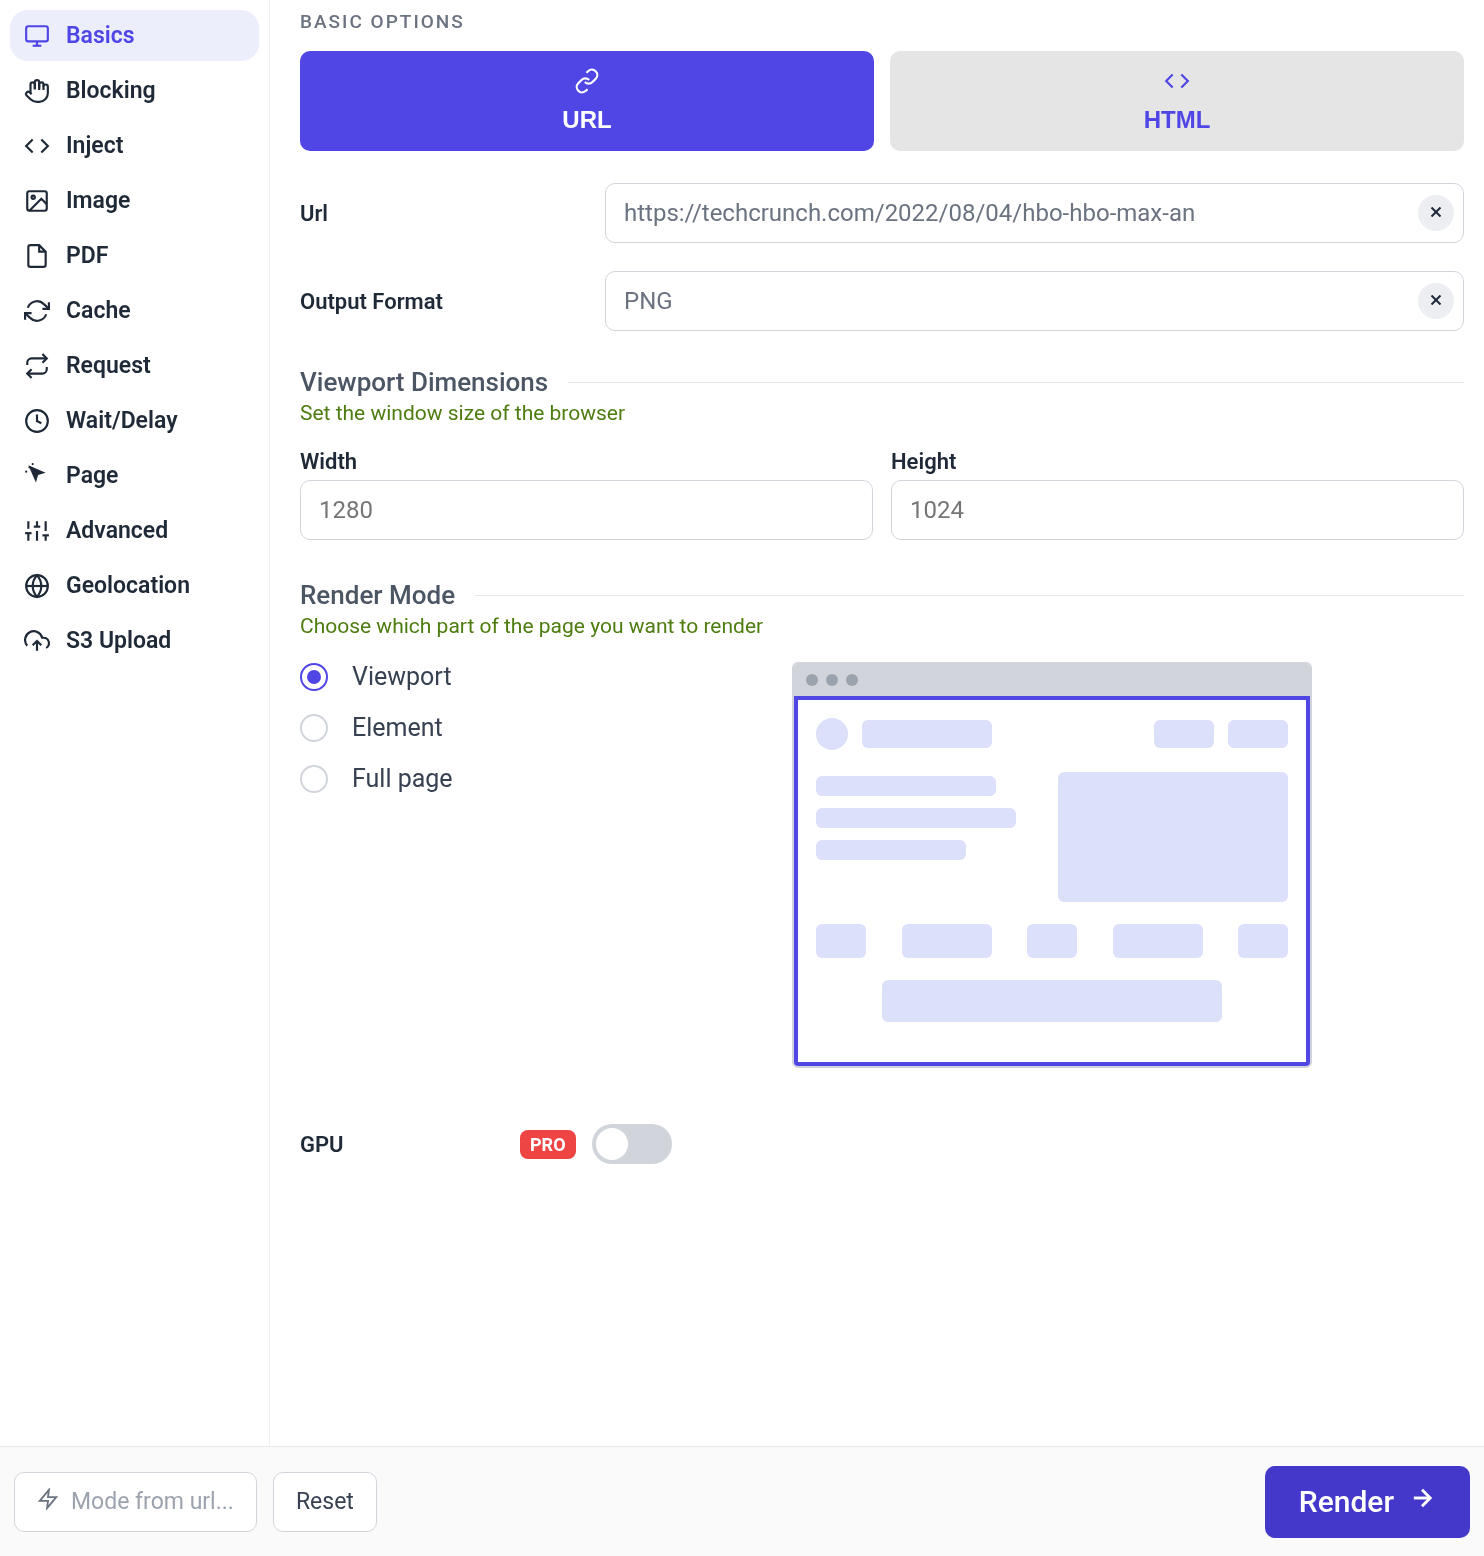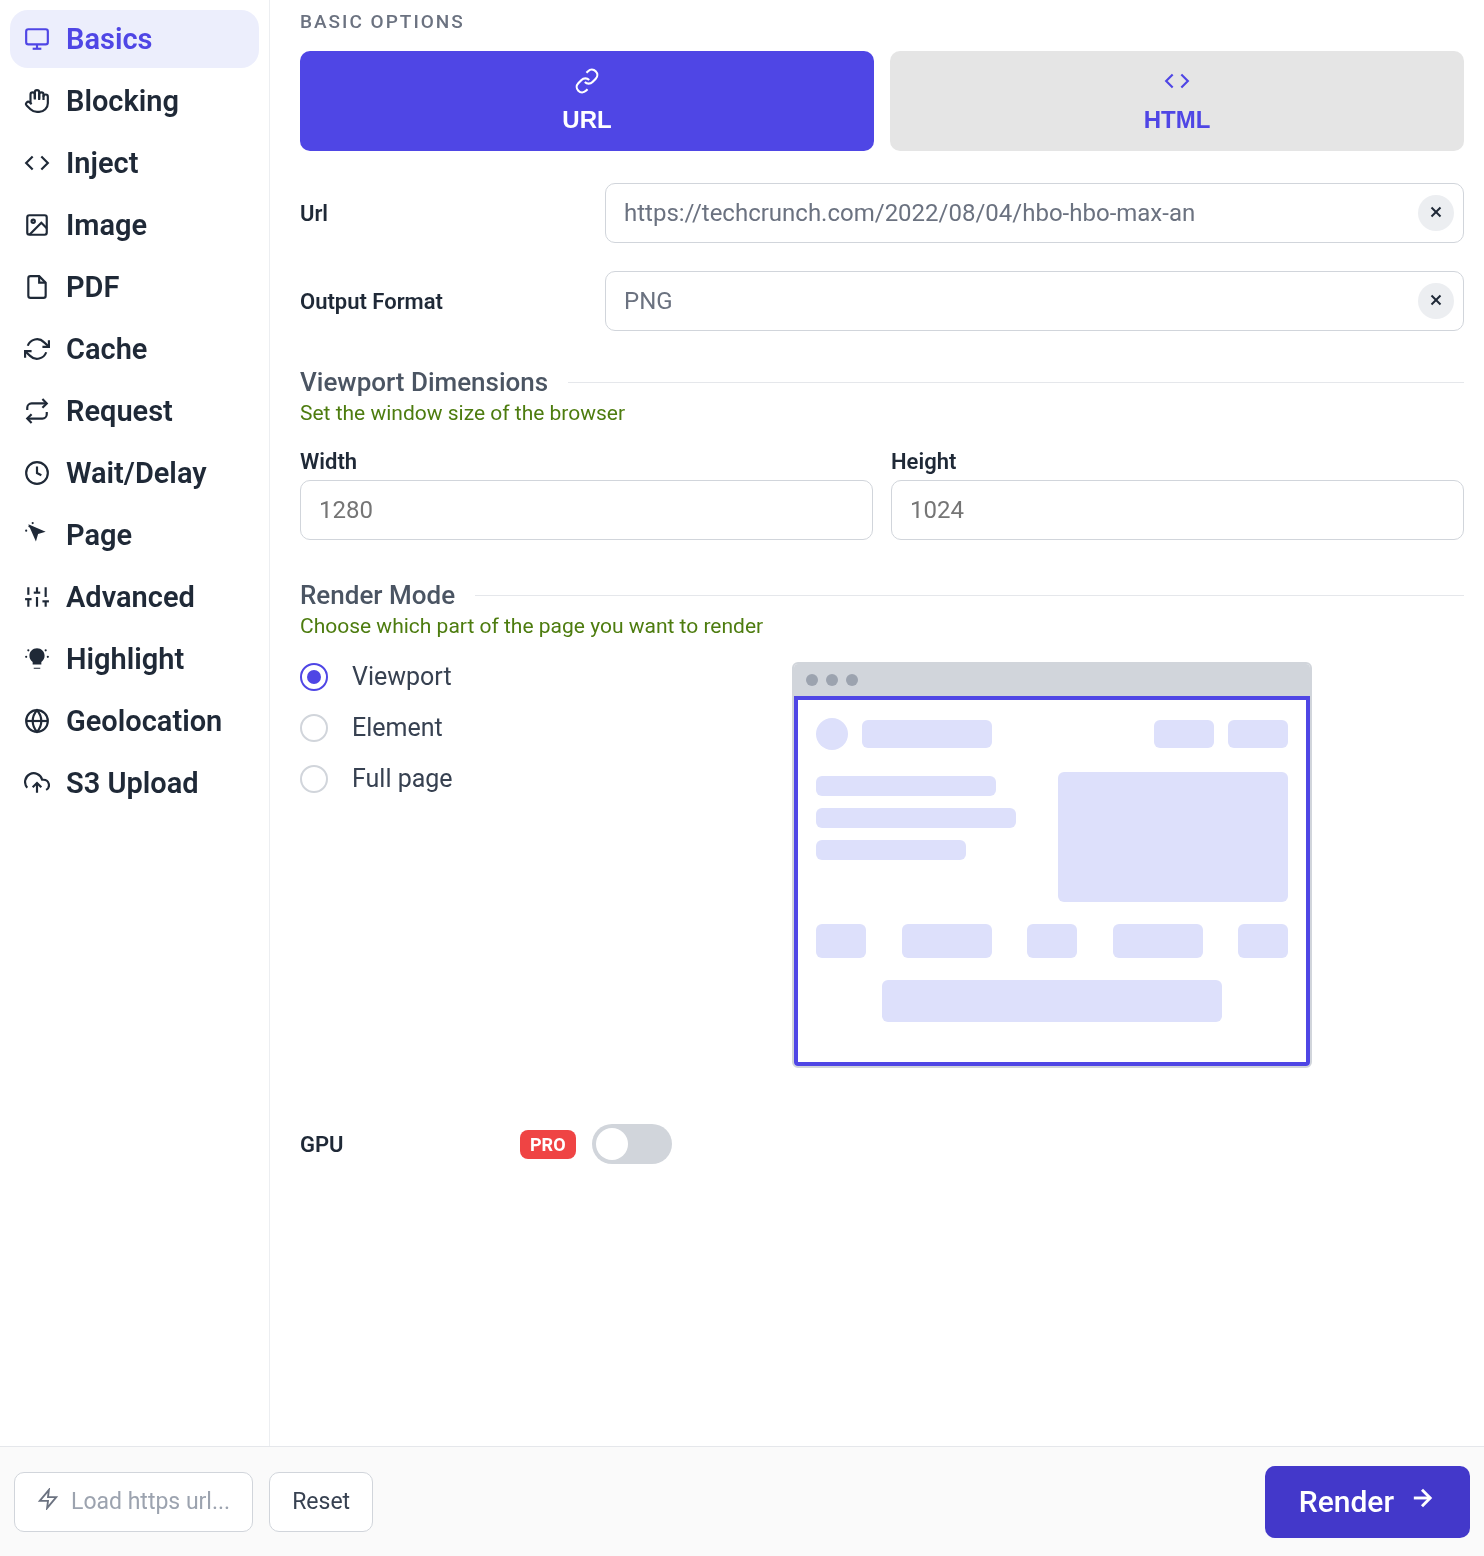--- a/index.html
+++ b/index.html
@@ -23,21 +23,21 @@
     padding: 10px 10px;
     border-right: 1px solid #eceef1;
   }
   .sidebar-item {
     display: flex;
     align-items: center;
     gap: 16px;
     padding: 12px 14px;
     border-radius: 18px;
     font-weight: 600;
-    font-size: 29px;
+    font-size: 23px;
     color: #1f2937;
     cursor: pointer;
     margin-bottom: 4px;
   }
   .sidebar-item.active {
     background: #eceefc;
     color: #4f46e5;
   }
   .sidebar-item .icon {
     width: 26px;
@@ -427,32 +427,20 @@
             <line x1="12" y1="21" x2="12" y2="12"></line>
             <line x1="12" y1="8" x2="12" y2="3"></line>
             <line x1="20" y1="21" x2="20" y2="16"></line>
             <line x1="20" y1="12" x2="20" y2="3"></line>
             <line x1="1" y1="14" x2="7" y2="14"></line>
             <line x1="9" y1="8" x2="15" y2="8"></line>
             <line x1="17" y1="16" x2="23" y2="16"></line>
           </svg>
         </span>
         <span>Advanced</span>
-      </div>
-      <div class="sidebar-item">
-        <span class="icon">
-          <svg viewBox="0 0 24 24" fill="currentColor">
-            <path d="M9 21h6v-1H9v1zm3-19C8 2 5 5 5 9c0 2.4 1.2 4.5 3 5.7V17h8v-2.3c1.8-1.2 3-3.3 3-5.7 0-4-3-7-7-7z"></path>
-            <circle cx="4" cy="4" r="1"></circle>
-            <circle cx="20" cy="4" r="1"></circle>
-            <circle cx="2" cy="10" r="1"></circle>
-            <circle cx="22" cy="10" r="1"></circle>
-          </svg>
-        </span>
-        <span>Highlight</span>
       </div>
       <div class="sidebar-item">
         <span class="icon">
           <svg viewBox="0 0 24 24" fill="none" stroke="currentColor" stroke-width="2">
             <circle cx="12" cy="12" r="10"></circle>
             <line x1="2" y1="12" x2="22" y2="12"></line>
             <path d="M12 2a15.3 15.3 0 0 1 4 10 15.3 15.3 0 0 1-4 10 15.3 15.3 0 0 1-4-10 15.3 15.3 0 0 1 4-10z"></path>
           </svg>
         </span>
         <span>Geolocation</span>
@@ -615,21 +603,21 @@
 </div>
 
 <div class="footer">
   <div class="footer-left">
     <button class="btn-secondary">
       <span>
         <svg width="22" height="22" viewBox="0 0 24 24" fill="none" stroke="#6b7280" stroke-width="2">
             <polygon points="13 2 3 14 12 14 11 22 21 10 12 10 13 2"></polygon>
           </svg>
       </span>
-      <span style="color:#9ca3af">Load https url...</span>
+      <span style="color:#9ca3af">Mode from url...</span>
     </button>
     <button class="btn-secondary">
       <span>Reset</span>
     </button>
   </div>
   <button class="btn-primary">
     <span>Render</span>
     <span>
       <svg width="28" height="28" viewBox="0 0 24 24" fill="none" stroke="currentColor" stroke-width="2.5">
           <line x1="5" y1="12" x2="19" y2="12"></line>

